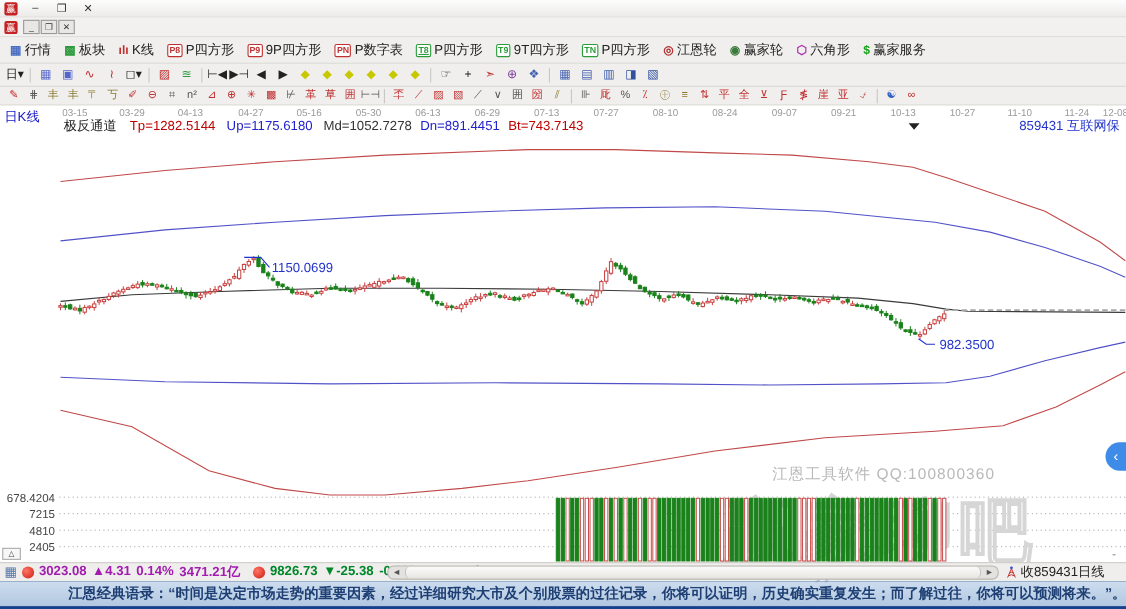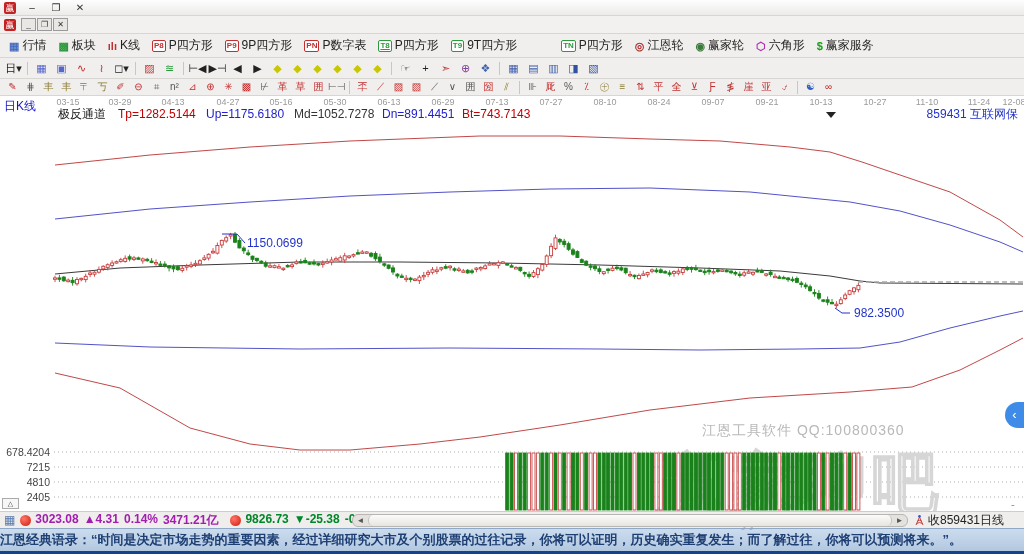--- a/index.html
+++ b/index.html
@@ -40,21 +40,21 @@
   .sgrid{color:#5577aa;font-size:12px;margin-right:5px}
   .scircle{width:11px;height:11px;border-radius:50%;background:radial-gradient(circle at 35% 35%,#ff7565,#cc1b10);margin-right:4px;flex:none}
   .q{display:flex;gap:5px;margin-right:12px;white-space:nowrap}
   .red{color:#a21caf}.green{color:#00872a}
   .hscroll{position:absolute;left:352px;top:2px;width:556px;height:13px;display:flex;border:1px solid #b8b6b2;background:#e4e2de;border-radius:6px;overflow:hidden}
   .sarr{width:15px;text-align:center;font-size:8px;line-height:12px;color:#555;flex:none}
   .sthumb{flex:1;background:linear-gradient(#fbfbfa,#e7e5e1);border-left:1px solid #c4c2be;border-right:1px solid #c4c2be;border-radius:5px}
   .recv{position:absolute;left:914px;top:0;height:16px;display:flex;align-items:center;gap:3px;color:#222;white-space:nowrap}
   .wmliaoba{position:absolute;left:686px;top:1px;font-size:15px;color:rgba(140,155,185,.55);letter-spacing:1px;font-weight:bold;pointer-events:none}
   
-  .quotebar{height:26px;background:linear-gradient(#ccdcee,#b2c8e0);border-top:1px solid #8fa8c6;border-bottom:3px solid #16418c;text-align:left;font-size:13px;font-weight:bold;color:#1e3f74;line-height:21px;flex:none;white-space:nowrap;overflow:hidden}
+  .quotebar{height:26px;background:linear-gradient(#ccdcee,#b2c8e0);border-top:1px solid #8fa8c6;border-bottom:3px solid #16418c;text-align:right;font-size:13px;font-weight:bold;color:#1e3f74;line-height:21px;flex:none;white-space:nowrap;overflow:hidden}
 </style>
 </head>
 <body>
 
 <div class="win">
 
   <div class="titlebar">
     <span class="appicon">赢</span>
     <span class="winctl">
       <span>–</span>
@@ -99,21 +99,21 @@
       </span>
       <span class="t1btn">
         <span class="badge" style="color: rgb(42, 154, 58); border-color: rgb(42, 154, 58); text-decoration: underline;">T8</span>
         <span>P四方形</span>
       </span>
       <span class="t1btn">
         <span class="badge" style="color: rgb(42, 154, 58); border-color: rgb(42, 154, 58);">T9</span>
         <span>9T四方形</span>
       </span>
       <span class="t1btn">
-        <span class="badge" style="color: rgb(42, 154, 58); border-color: rgb(42, 154, 58); margin-left: 32px;">TN</span>
+        <span class="badge" style="color: rgb(42, 154, 58); border-color: rgb(42, 154, 58);">TN</span>
         <span>P四方形</span>
       </span>
       <span class="t1btn">
         <span class="t1ic" style="color: rgb(176, 48, 48);">◎</span>
         <span>江恩轮</span>
       </span>
       <span class="t1btn">
         <span class="t1ic" style="color: rgb(58, 122, 58);">◉</span>
         <span>赢家轮</span>
       </span>

